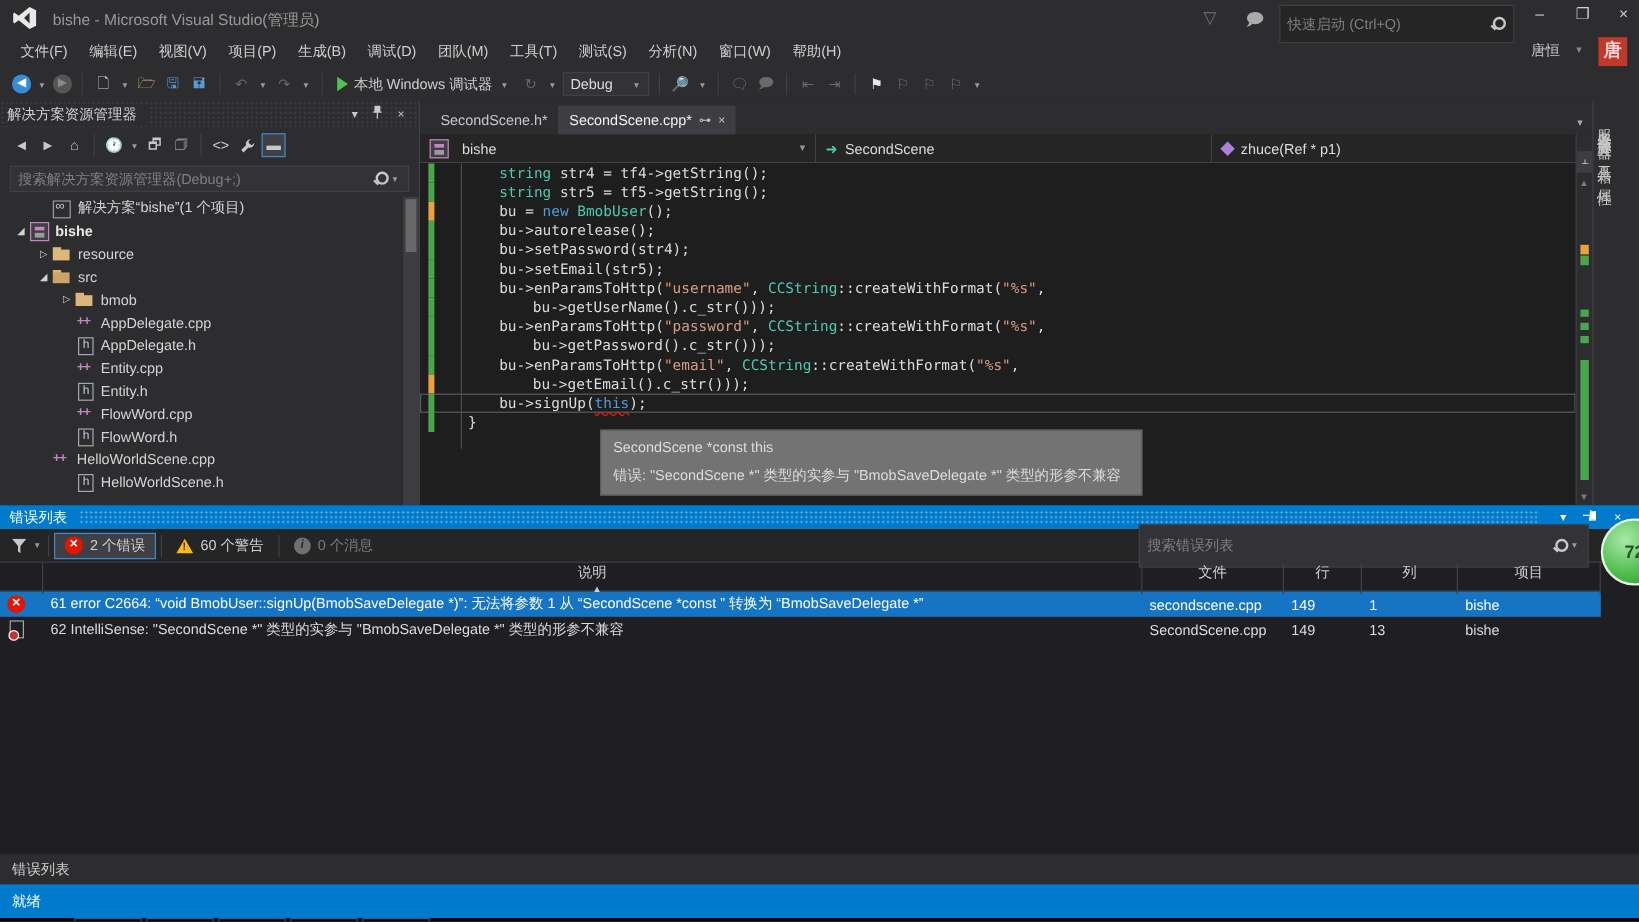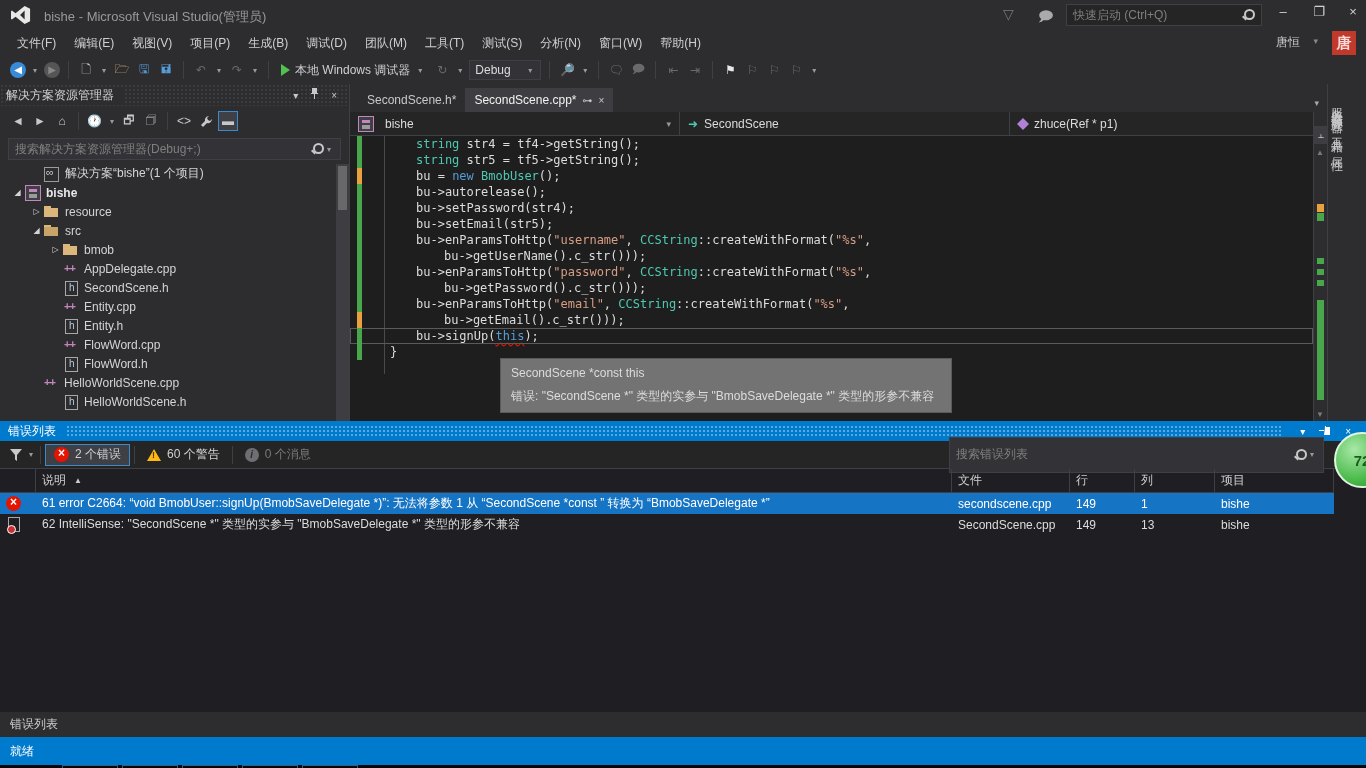--- a/index.html
+++ b/index.html
@@ -7,21 +7,21 @@
     font-family:"Liberation Sans","DejaVu Sans",sans-serif; font-size:12px; color:#CCCCCC; }
   #app { position:relative; width:1366px; height:768px; overflow:hidden; background:#2D2D30; }
   .abs { position:absolute; }
 
   
   #titlebar { top:0; left:0; right:0; height:30px; }
   #vs-logo { left:10px; top:5px; width:22px; height:20px; }
   #title-text { left:44px; top:8px; color:#999999; font-size:13px; }
   #qa-funnel { left:1003px; top:6px; color:#777; font-size:14px; }
   #qa-feedback { left:1038px; top:6px; color:#AAA; font-size:14px; }
-  #quick-launch { left:1066px; top:4px; width:196px; height:22px; background:#252526;
+  #quick-launch { left:1066px; top:4px; width:196px; height:32px; background:#252526;
      border:1px solid #3F3F46; display:flex; align-items:center; padding:0 6px; }
   #quick-launch .ph { color:#7F7F7F; flex:1; }
   .winbtn { top:0; width:34px; height:24px; text-align:center; line-height:24px; color:#D0D0D0; font-size:13px; }
   #btn-min { left:1266px; } #btn-restore { left:1302px; } #btn-close { left:1336px; }
 
   
   #menubar { top:30px; left:0; right:0; height:26px; display:flex; align-items:center; padding-left:8px; }
   .menu-item { padding:4px 9px; color:#CFCFCF; cursor:default; }
   #user-area { position:absolute; right:66px; top:34px; color:#C8C8C8; }
   #user-caret { position:absolute; right:48px; top:36px; color:#888; font-size:9px; }
@@ -147,21 +147,21 @@
   .warn-tri { width:0; height:0; border-left:7px solid transparent; border-right:7px solid transparent;
      border-bottom:12px solid #FDB813; position:relative; }
   .warn-tri:after { content:"!"; position:absolute; left:-2px; top:1px; color:#4d3a00; font-size:9px; font-weight:bold; }
   .info-ic { width:14px; height:14px; border-radius:50%; background:#6E6E73; color:#2A2A2E; text-align:center;
      line-height:14px; font-size:10px; font-style:italic; font-weight:bold; }
   #ep-search { margin-left:auto; margin-right:36px; width:375px; height:36px; background:#333337;
      border:1px solid #3F3F46; display:flex; align-items:center; padding:0 6px; }
   #ep-search .ph { color:#7F7F7F; flex:1; }
   .egrid { display:grid; grid-template-columns:36px 916px 118px 65px 80px 119px; align-items:center; }
   #ep-header { height:24px; color:#CFCFCF; border-bottom:1px solid #3F3F46; width:1334px; }
-  #ep-header > div { padding:0 6px; height:100%; display:flex; align-items:center; border-right:1px solid #3F3F46; }
+  #ep-header > div { padding:0 6px; height:100%; display:flex; align-items:center; border-right:1px solid #3F3F46;flex-direction:column; }
   .erow { height:21px; color:#DCDCDC; width:1334px; }
   .erow > div { padding:0 6px; display:flex; align-items:center; height:100%; overflow:hidden; white-space:nowrap; }
   .erow.sel { background:#1574C4; color:#FFFFFF; }
   .sort-asc { font-size:8px; margin-left:8px; color:#CCC; }
 
   
   #bottomtabs { top:712px; left:0; width:1366px; height:25px; background:#2D2D30; display:flex; align-items:center; }
   #bottom-tab-label { padding:0 10px; color:#CFCFCF; }
   #statusbar { top:737px; left:0; width:1366px; height:28px; background:#007ACC; color:#FFFFFF;
      display:flex; align-items:center; padding-left:10px; }
@@ -321,21 +321,21 @@
             <span>bmob</span>
           </div>
           <div class="tree-row" style="padding-left: 48px;">
             <span class="arrow"></span>
             <span class="ic ic-cpp"></span>
             <span>AppDelegate.cpp</span>
           </div>
           <div class="tree-row" style="padding-left: 48px;">
             <span class="arrow"></span>
             <span class="ic ic-h"></span>
-            <span>SecondScene.h</span>
+            <span>AppDelegate.h</span>
           </div>
           <div class="tree-row" style="padding-left: 48px; align-items: center;">
             <span class="arrow"></span>
             <span class="ic ic-cpp"></span>
             <span>Entity.cpp</span>
           </div>
           <div class="tree-row" style="padding-left: 48px;">
             <span class="arrow"></span>
             <span class="ic ic-h"></span>
             <span>Entity.h</span>

